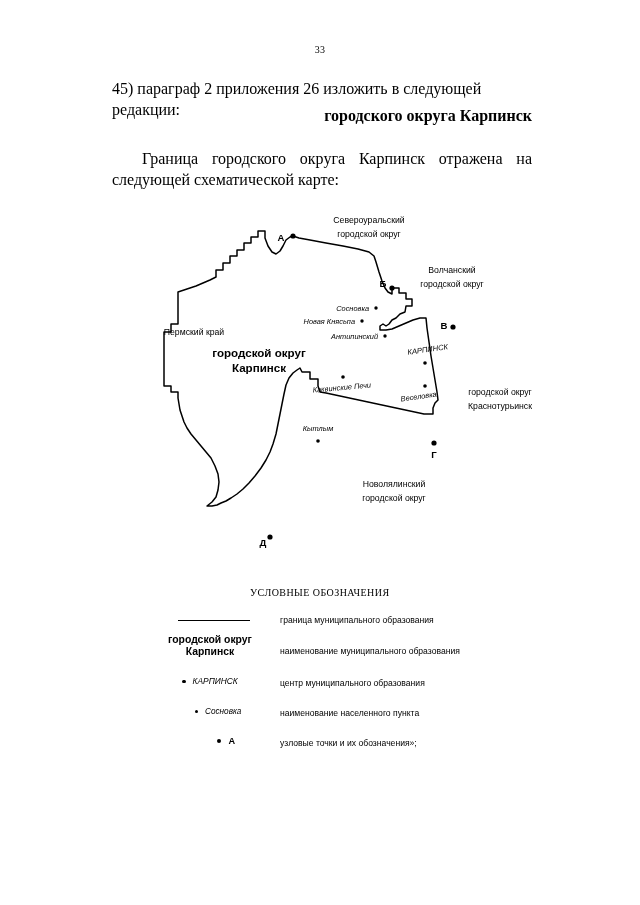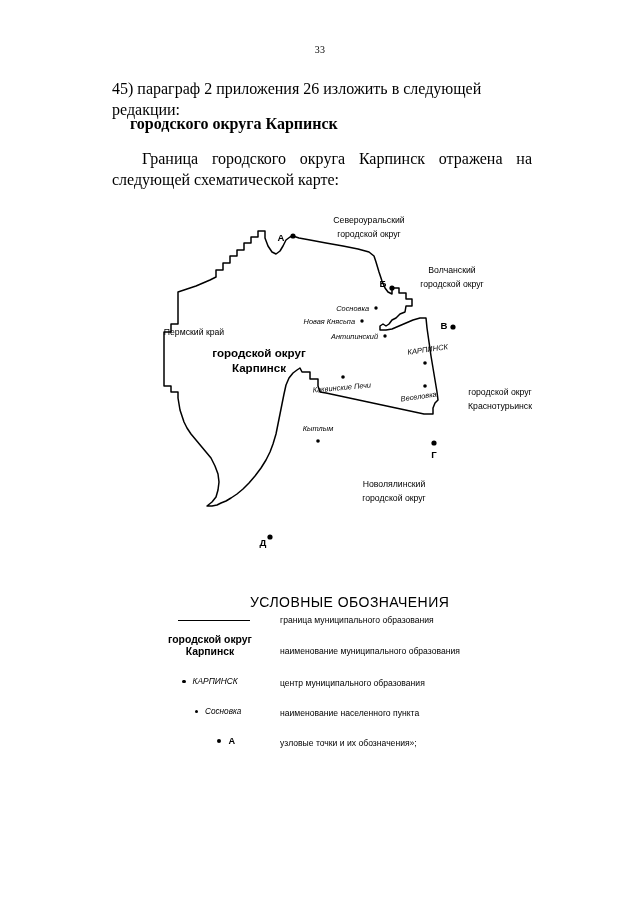--- a/index.html
+++ b/index.html
@@ -47,21 +47,21 @@
   }
   .para-intro {
     top: 78px;
   }
   .heading {
     top: 105px;
     font-weight: bold;
     line-height: 1.35;
   }
   .heading .line1 { display: block; text-align: left; }
-  .heading .line2 { display: block; text-align: left; padding-left: 18px; margin-top: 8px; }
+  .heading .line2 { display: block; text-align: right; padding-left: 18px; }
 
   .para-body {
     top: 148px;
     text-align: justify;
     text-indent: 30px;
   }
 
   
   .map-wrap {
     position: absolute;
@@ -80,23 +80,23 @@
   .legend {
     position: absolute;
     left: 0;
     top: 582px;
     width: 640px;
     height: 180px;
   }
   .legend-title {
     position: absolute;
     left: 250px;
-    top: 12px;
-    font-family: Liberation Sans, sans-serif;
-    font-size: 14px;
+    top: 5px;
+    font-family: Liberation Serif, serif;
+    font-size: 10px;
     letter-spacing: .45px;
     white-space: nowrap;
   }
   .legend-row {
     position: absolute;
     left: 0;
     width: 640px;
     height: 26px;
   }
   .legend-sym {

